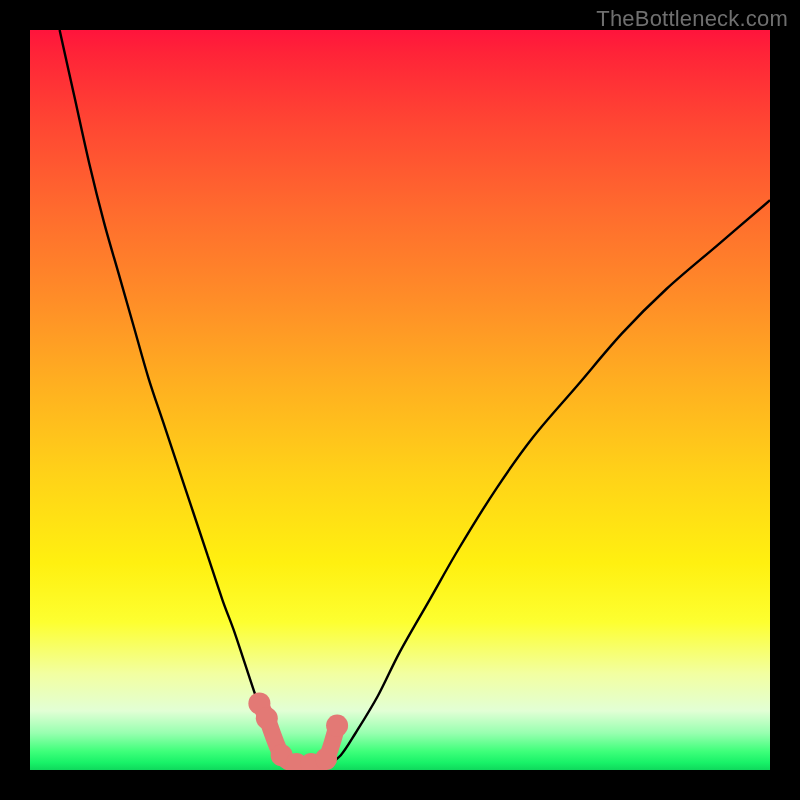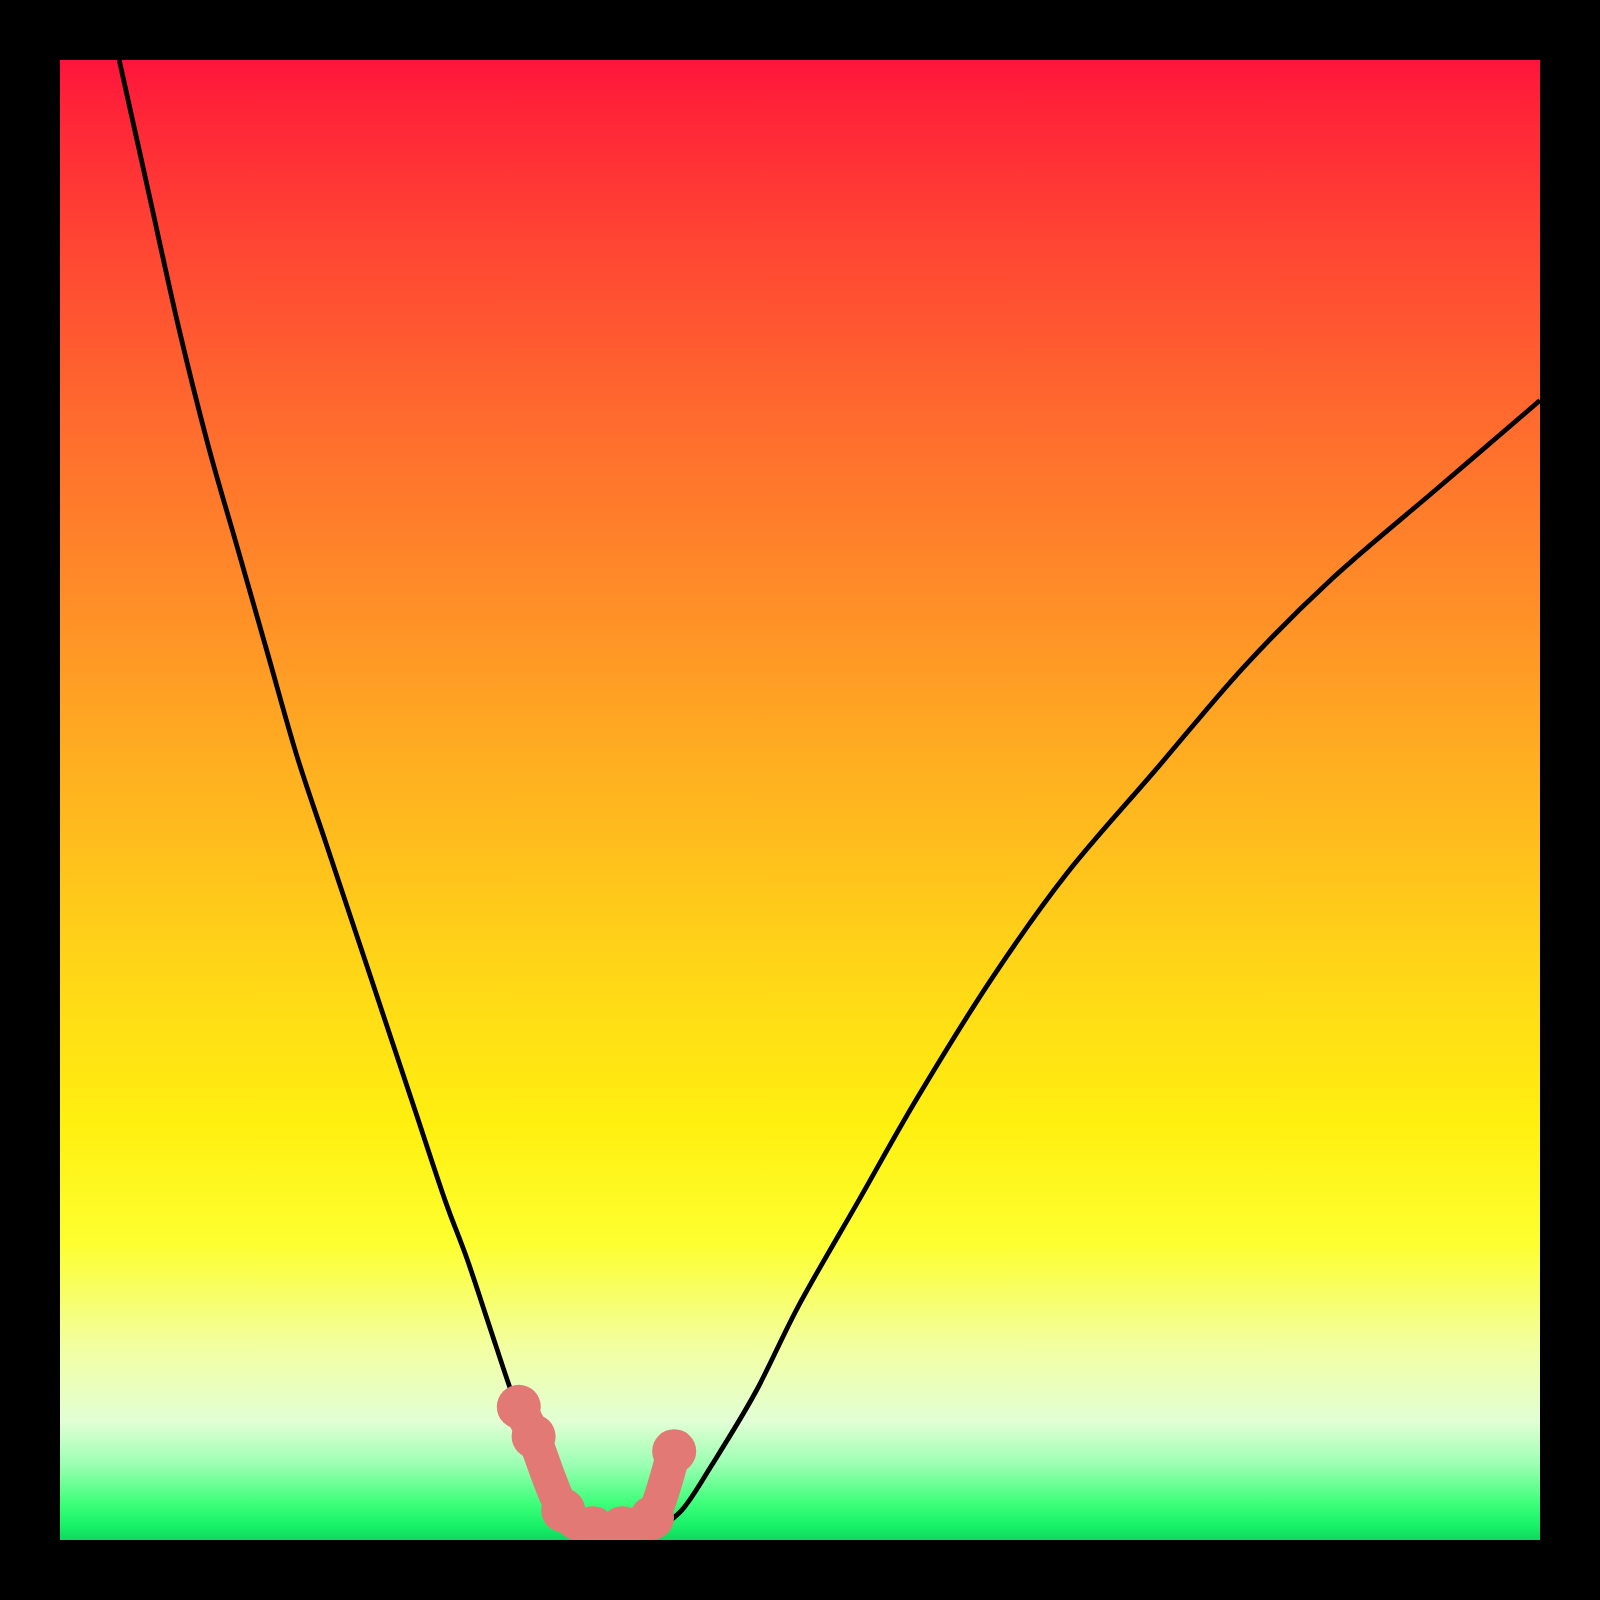--- a/index.html
+++ b/index.html
@@ -85,13 +85,14 @@
           <circle cx="236.8" cy="688.2" r="11" fill="#e37975"></circle>
           <circle cx="251.60000000000002" cy="725.2" r="11" fill="#e37975"></circle>
           <circle cx="266.4" cy="734.08" r="11" fill="#e37975"></circle>
           <circle cx="281.2" cy="734.08" r="11" fill="#e37975"></circle>
           <circle cx="296" cy="728.9" r="11" fill="#e37975"></circle>
           <circle cx="307.09999999999997" cy="695.6" r="11" fill="#e37975"></circle>
         </g>
     </svg>
   </div>
 
+  <div class="watermark">TheBottleneck.com</div>
 </div>
 
 </body></html>

